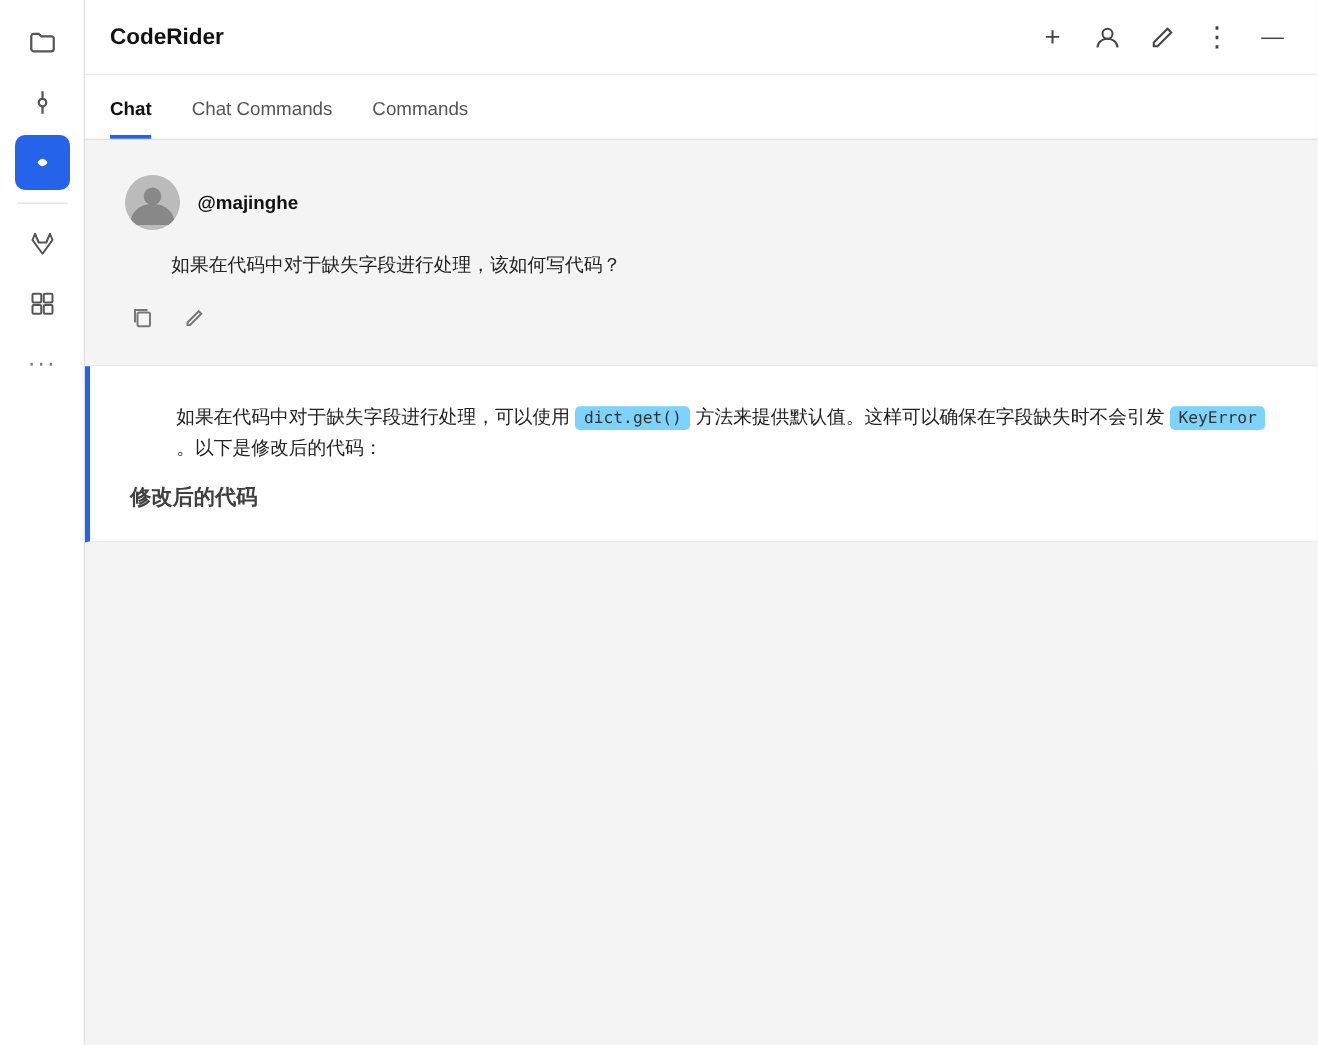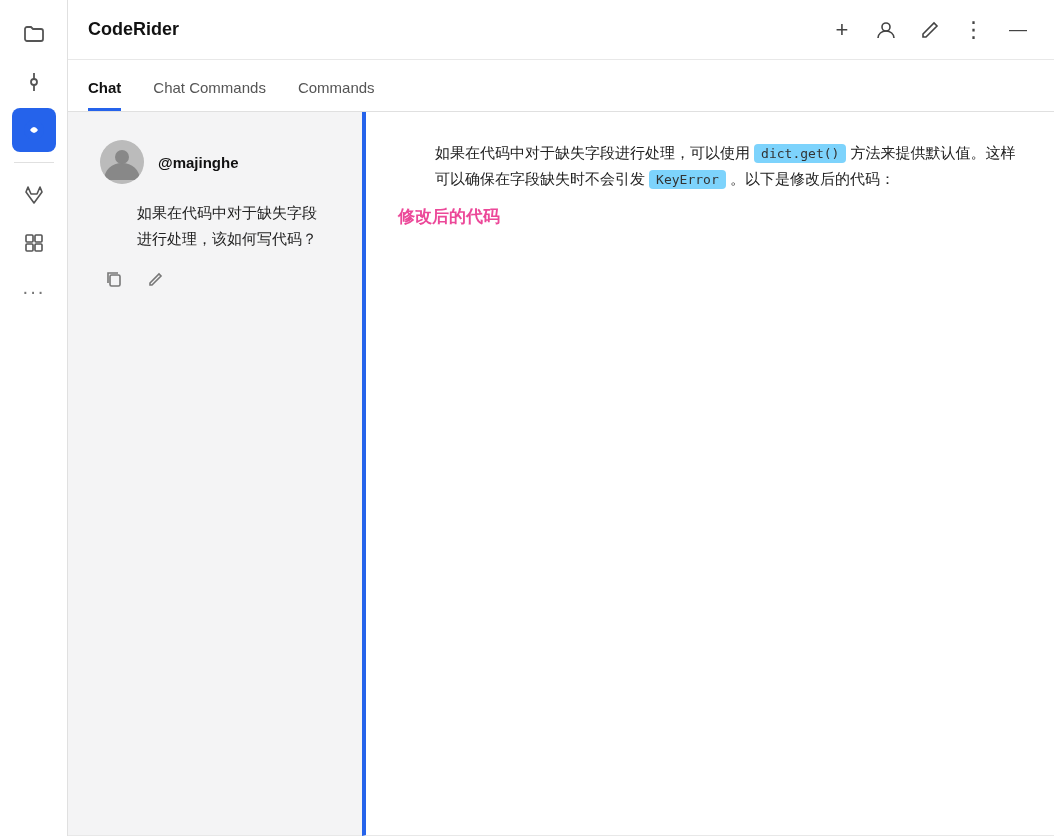--- a/index.html
+++ b/index.html
@@ -120,21 +120,21 @@
       font-weight: 600;
       border-bottom: 3px solid #2563eb;
     }
 
     
     .chat-area {
       flex: 1;
       overflow-y: auto;
       background: #f4f4f5;
       display: flex;
-      flex-direction: row;
+      flex-direction: column;
       gap: 0;
       position: relative;
     }
 
     
     .chat-area::-webkit-scrollbar { width: 8px; }
     .chat-area::-webkit-scrollbar-track { background: transparent; }
     .chat-area::-webkit-scrollbar-thumb { background: #c0c0c0; border-radius: 4px; }
 
     
@@ -206,21 +206,21 @@
       align-items: center;
       justify-content: center;
       cursor: pointer;
       color: #888;
       font-size: 16px;
       border-radius: 4px;
     }
     .section-heading {
       font-size: 17px;
       font-weight: 700;
-      color: #ec4899;
+      color: #404040;
       margin-top: 8px;
     }
   </style>
 </head>
 <body>
 
 <div class="sidebar">
   <div class="sidebar-top">
 
     <div class="sidebar-icon">

